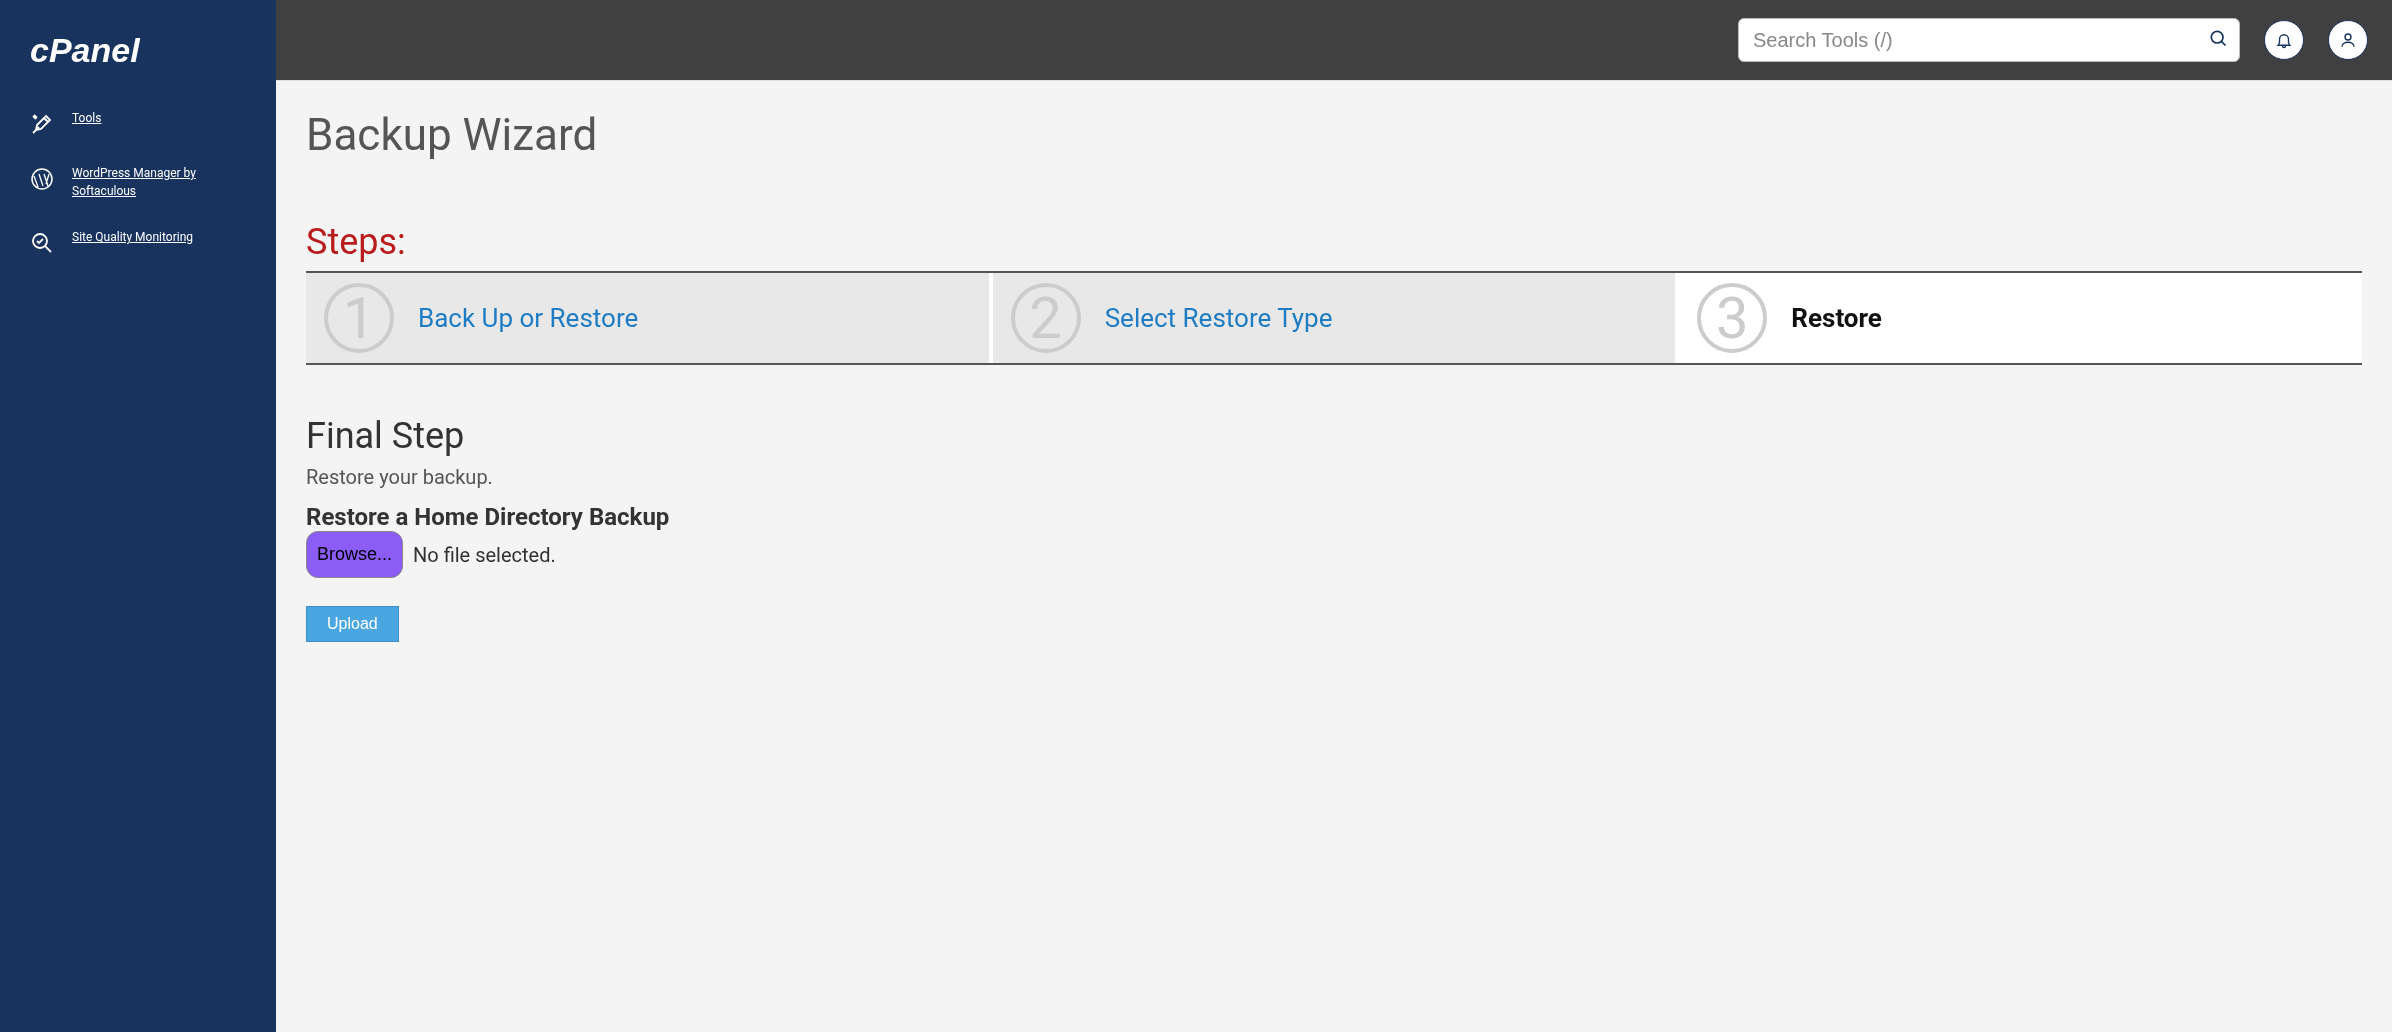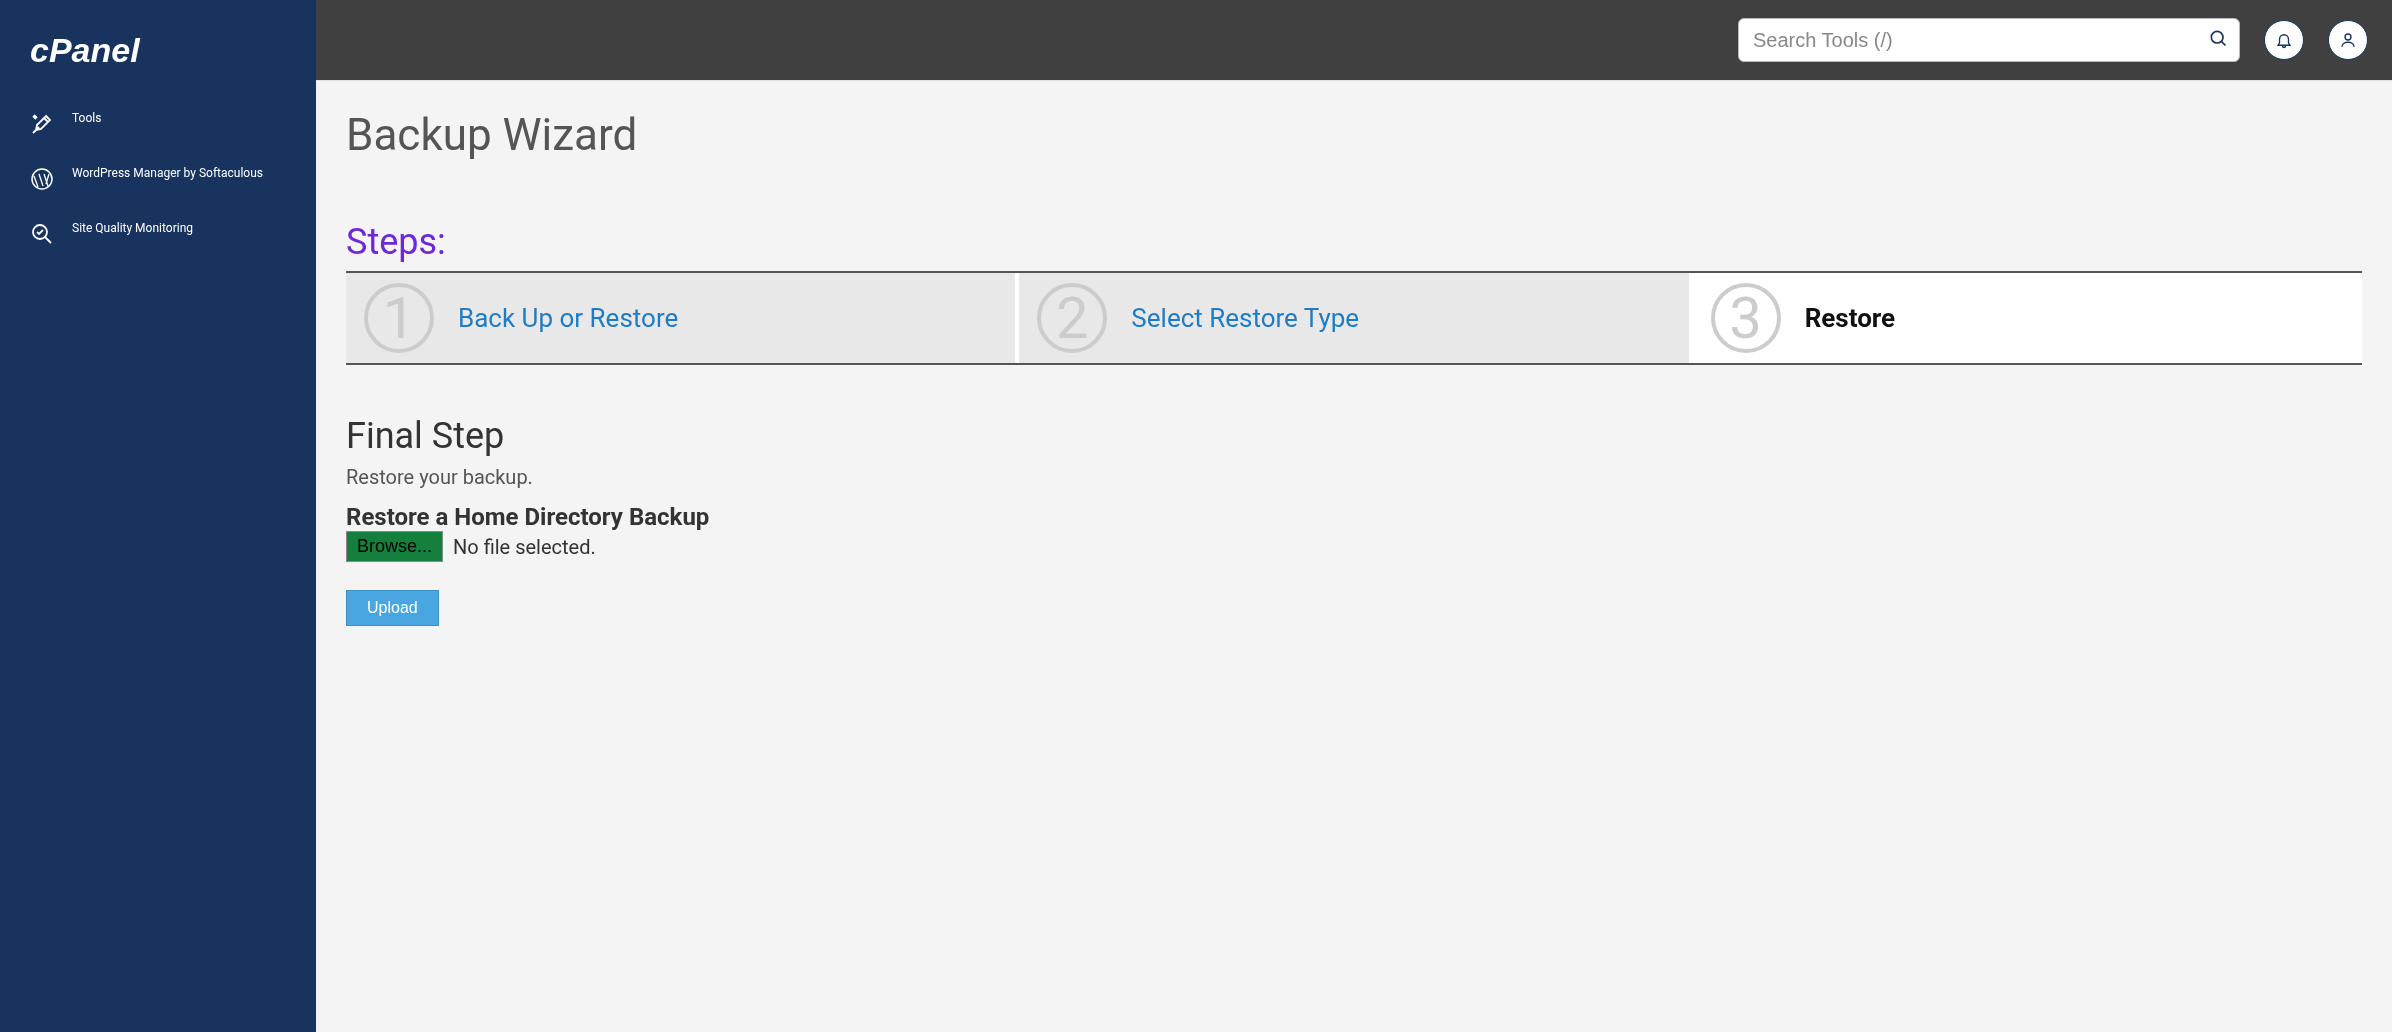--- a/index.html
+++ b/index.html
@@ -7,25 +7,26 @@
   padding: 0;
   box-sizing: border-box;
 }
 body {
   font-family: -apple-system, BlinkMacSystemFont, "Segoe UI", Roboto, "Helvetica Neue", Arial, sans-serif;
   background: #f4f4f4;
   display: flex;
   min-height: 100vh;
 }
 .sidebar {
-  width: 316px;
+  width: 276px;
   background: #18335e;
   color: #fff;
   padding: 30px 0;
   flex-shrink: 0;
+  text-decoration: underline;
 }
 .logo {
   padding: 0 30px 25px 30px;
 }
 .logo svg {
   display: block;
 }
 .sidebar-item {
   display: flex;
   align-items: flex-start;
@@ -99,21 +100,21 @@
 }
 .page-title {
   font-size: 44px;
   font-weight: 400;
   color: #555;
   margin-bottom: 60px;
 }
 .steps-label {
   font-size: 36px;
   font-weight: 400;
-  color: #6d28d9;
+  color: #b91c1c;
   margin-bottom: 8px;
 }
 .steps-row {
   display: flex;
   border-top: 2px solid #555;
   border-bottom: 2px solid #555;
 }
 .step-cell {
   flex: 1;
   display: flex;
@@ -173,24 +174,24 @@
   font-size: 24px;
   color: #333;
 }
 .file-row {
   display: flex;
   align-items: center;
   gap: 10px;
   margin-bottom: 28px;
 }
 .browse-btn {
-  background: #15803d;
+  background: #8b5cf6;
   border: 1px solid #888;
-  border-radius: 0;
-  padding: 4px 10px;
+  border-radius: 12px;
+  padding: 12px 10px;
   font-size: 18px;
   cursor: pointer;
 }
 .file-status {
   font-size: 20px;
   color: #333;
 }
 .upload-btn {
   background: #4aa6e0;
   color: #fff;

